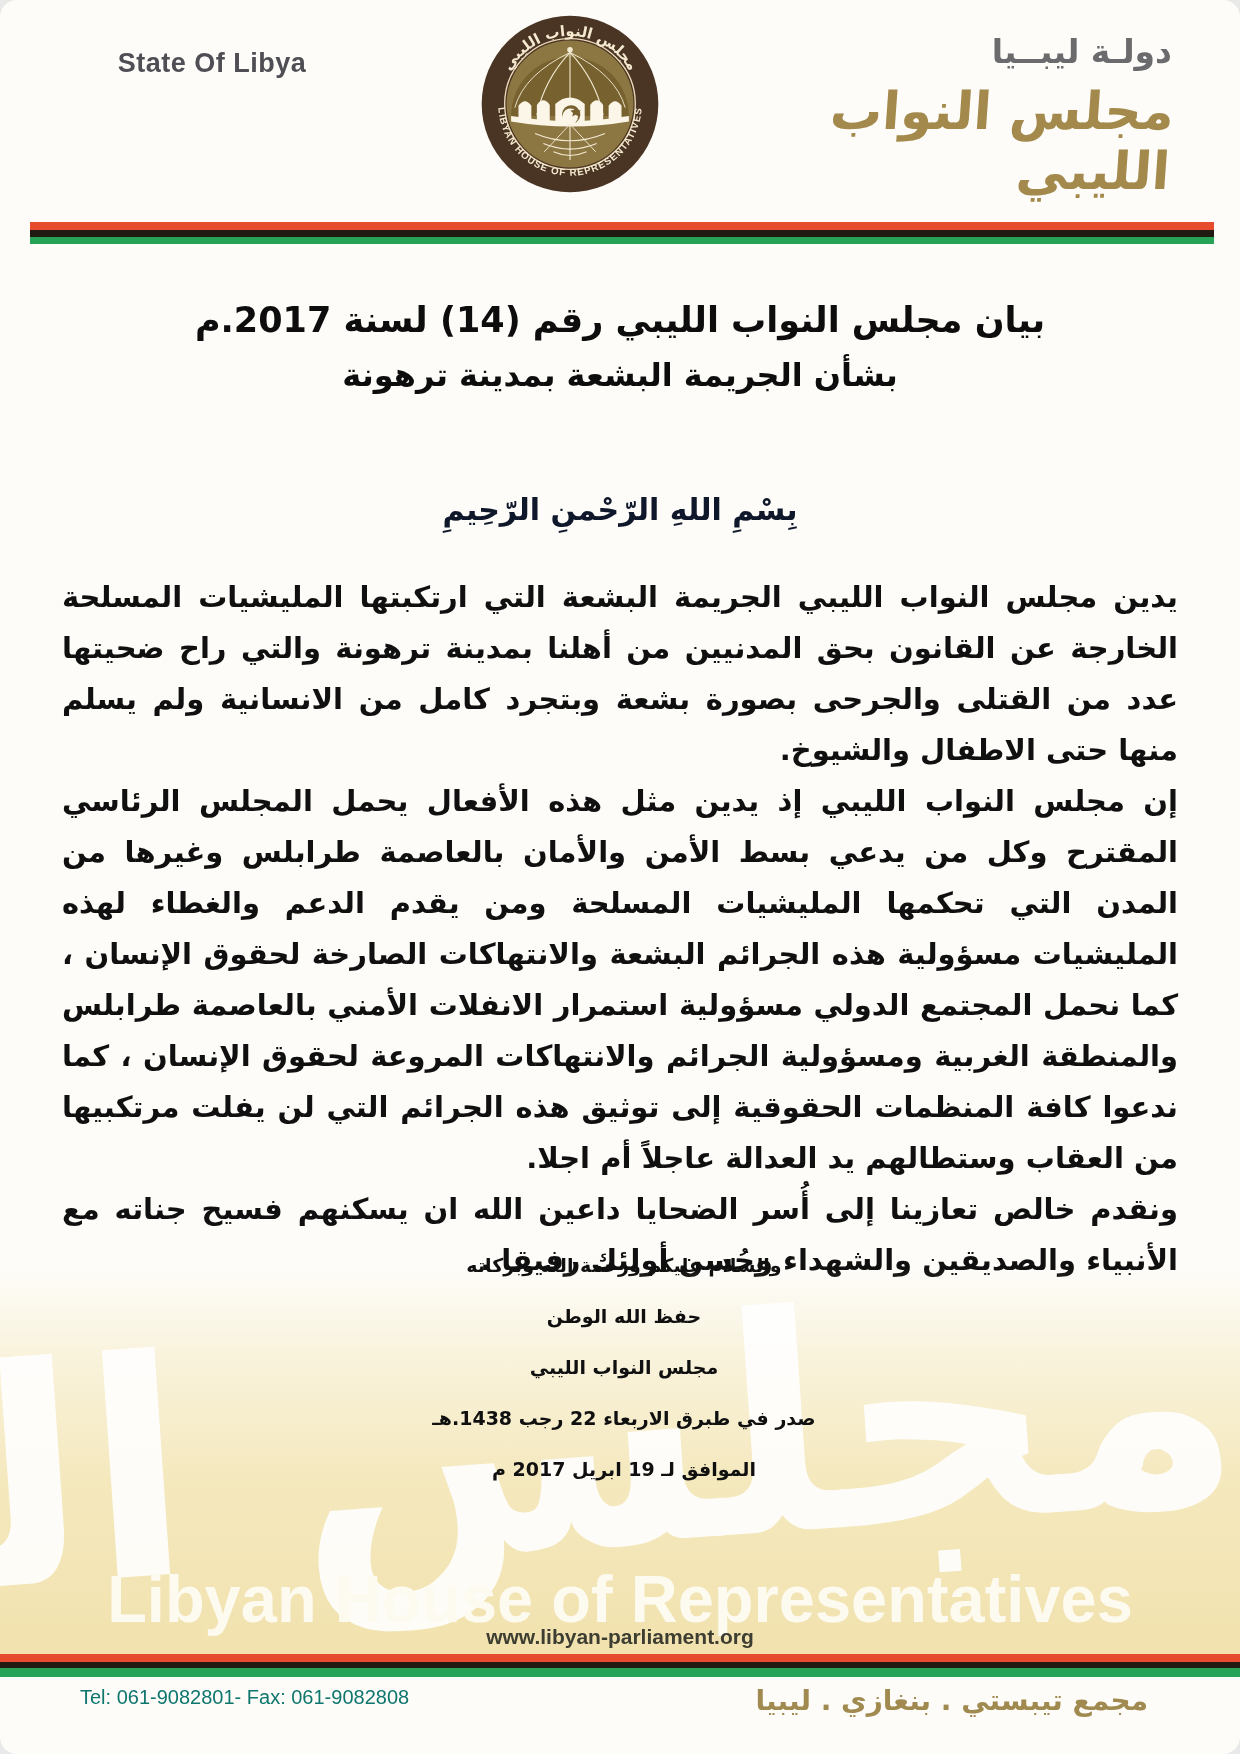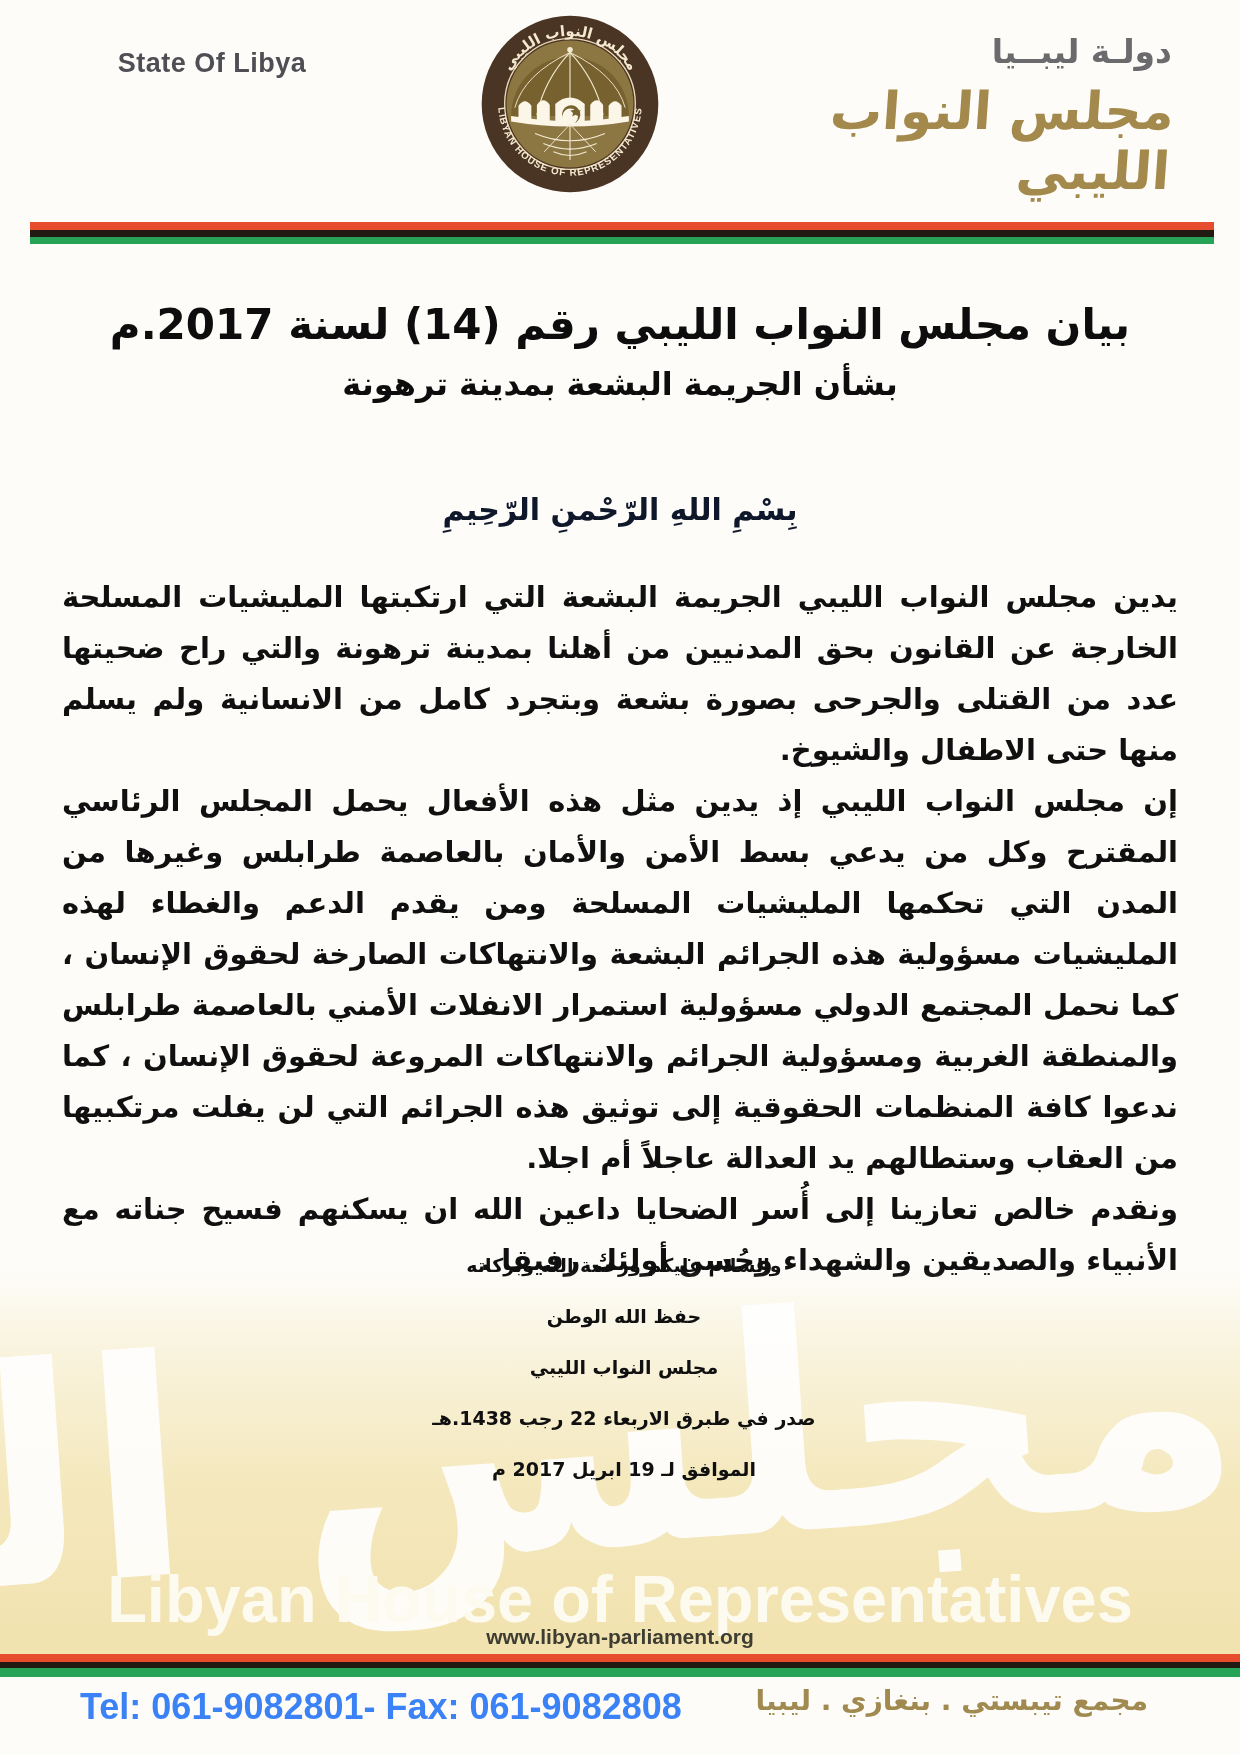--- a/index.html
+++ b/index.html
@@ -3,20 +3,21 @@
 <meta charset="utf-8">
 <style>
   html,body{margin:0;padding:0;background:#e9e9e9;}
   .page{
     position:relative;
     width:1240px;height:1754px;
     background:#fdfcf9;
     margin:0 auto;
     overflow:hidden;
     font-family:"DejaVu Sans",sans-serif;
+    border-radius:17px;
   }
   
   .hdr-left{
     position:absolute;left:62px;top:48px;width:300px;
     text-align:center;
   }
   .hdr-left .country{
     font-family:"Liberation Sans",sans-serif;
     font-size:27px;font-weight:bold;color:#4e4e54;letter-spacing:0.5px;
   }
@@ -43,21 +44,21 @@
   .band-top{top:222px;}
   .band-bottom{left:0;right:0;top:1654px;}
   .band-bottom .red{height:8px;}
   .band-bottom .black{height:6px;}
   .band-bottom .green{height:9px;}
   
   .doc-title{
     position:absolute;left:100px;right:100px;top:300px;
     text-align:center;direction:rtl;color:#0d0d0d;
   }
-  .doc-title .t1{font-size:42px;font-weight:bold;}
+  .doc-title .t1{font-size:35px;font-weight:bold;}
   .doc-title .t2{font-size:32px;font-weight:bold;margin-top:16px;}
   .basmala{
     position:absolute;left:0;right:0;top:492px;
     text-align:center;direction:rtl;
     font-size:30px;font-weight:bold;color:#0f172a;
   }
   
   .body-text{
     position:absolute;left:62px;right:62px;top:572px;
     direction:rtl;text-align:justify;
@@ -101,21 +102,21 @@
   .website{
     position:absolute;left:0;right:0;top:1625px;z-index:2;
     text-align:center;
     font-family:"Liberation Sans",sans-serif;
     font-size:21px;font-weight:bold;color:#3d3d31;
   }
   
   .contact{
     position:absolute;left:80px;top:1686px;
     font-family:"Liberation Sans",sans-serif;
-    font-size:36px;font-weight:bold;color:#3b82f6;
+    font-size:20px;font-weight:normal;color:#0f766e;
   }
   .address{
     position:absolute;right:92px;top:1684px;direction:rtl;
     font-size:28px;font-weight:bold;color:#a18a50;
   }
 </style>
 </head>
 <body>
 
 <div class="page">

